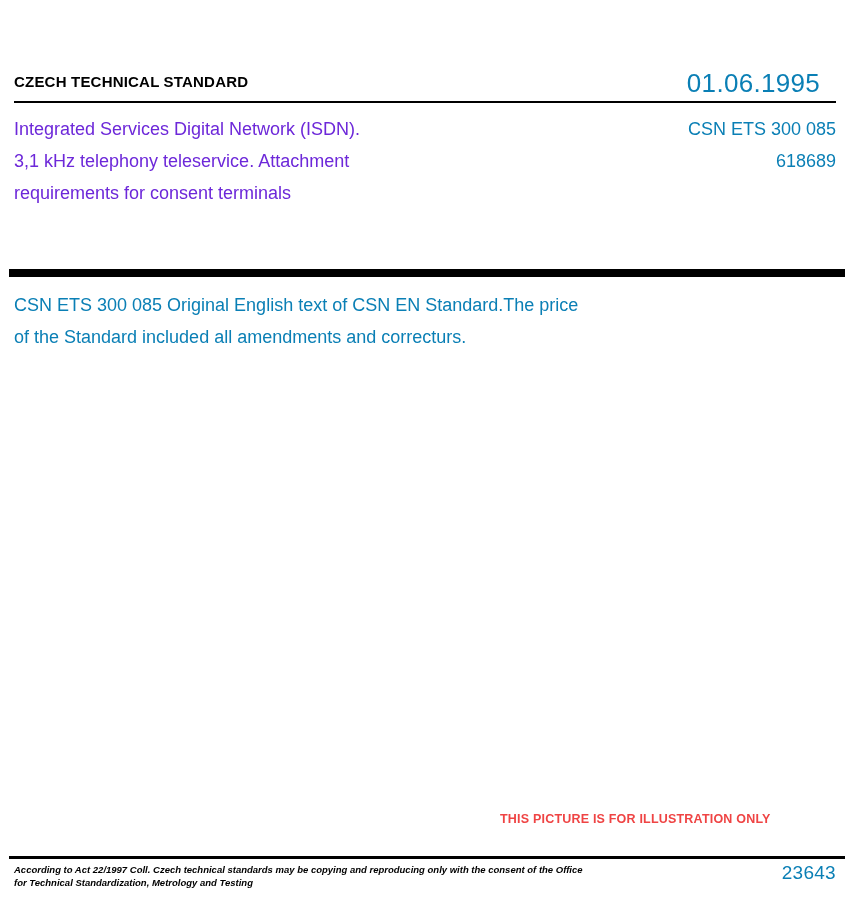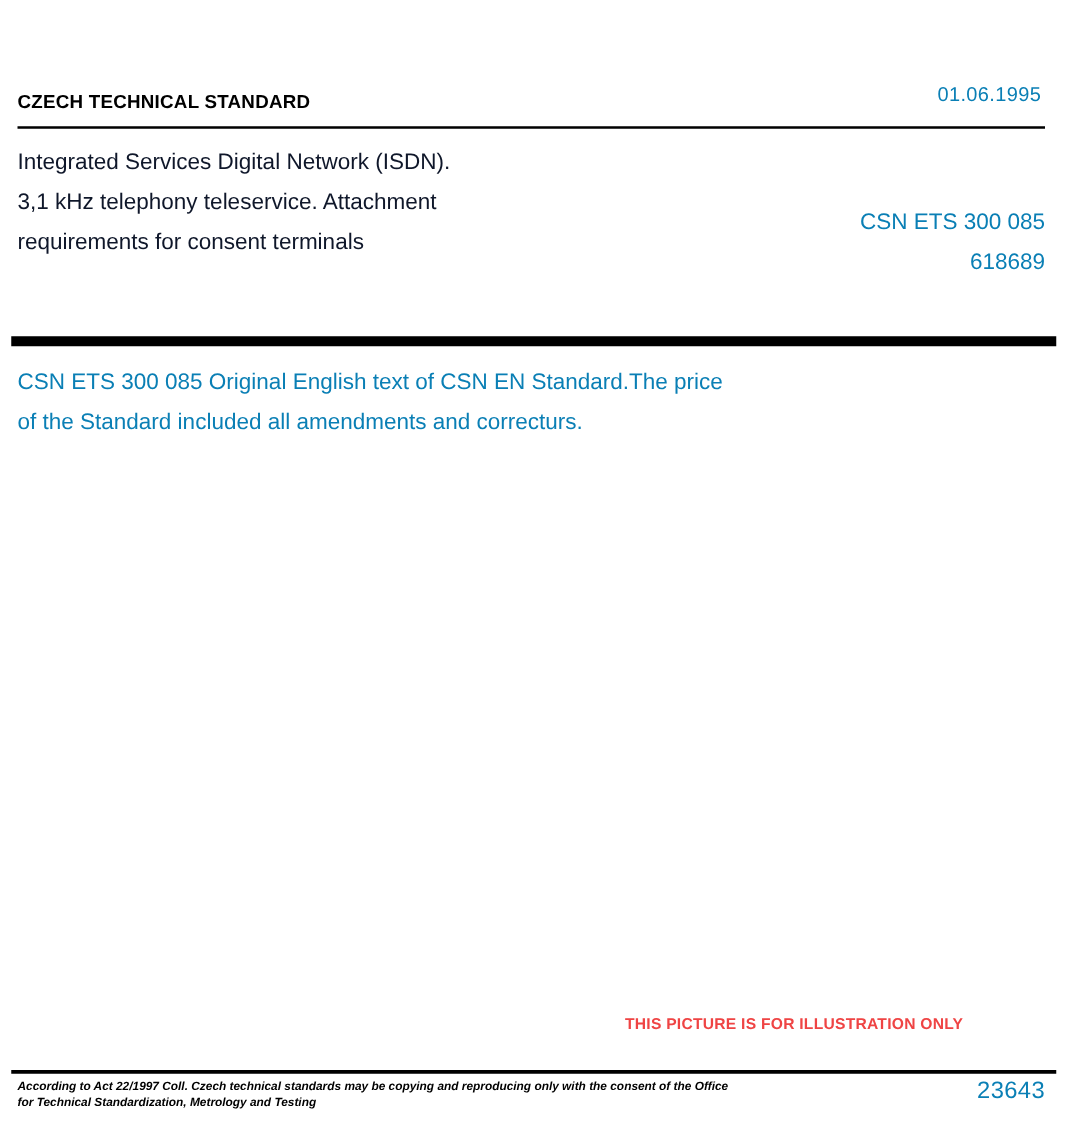--- a/index.html
+++ b/index.html
@@ -35,23 +35,23 @@
     position: absolute;
     left: 0;
     top: 5px;
     font-size: 15px;
     font-weight: bold;
     color: #000000;
     letter-spacing: 0.2px;
   }
   .doc-date {
     position: absolute;
-    right: 3px;
+    right: 16px;
     top: 0;
-    font-size: 16px;
+    font-size: 26px;
     color: #0a7fb5;
     letter-spacing: 0.3px;
   }
   .rule-thin {
     position: absolute;
     left: 14px;
     top: 101px;
     width: 822px;
     height: 2px;
     background: #000000;
@@ -60,32 +60,31 @@
   
   .title-block {
     position: absolute;
     left: 14px;
     top: 113px;
     width: 520px;
   }
   .title-line {
     font-size: 18px;
     line-height: 32px;
-    color: #0f172a;
+    color: #6d28d9;
     white-space: nowrap;
   }
 
   
   .ident-block {
     position: absolute;
     right: 29px;
     top: 113px;
     width: 300px;
     text-align: right;
-    margin-top: 48px;
   }
   .ident-line {
     font-size: 18px;
     line-height: 32px;
     color: #0a7fb5;
   }
 
   
   .rule-thick {
     position: absolute;

